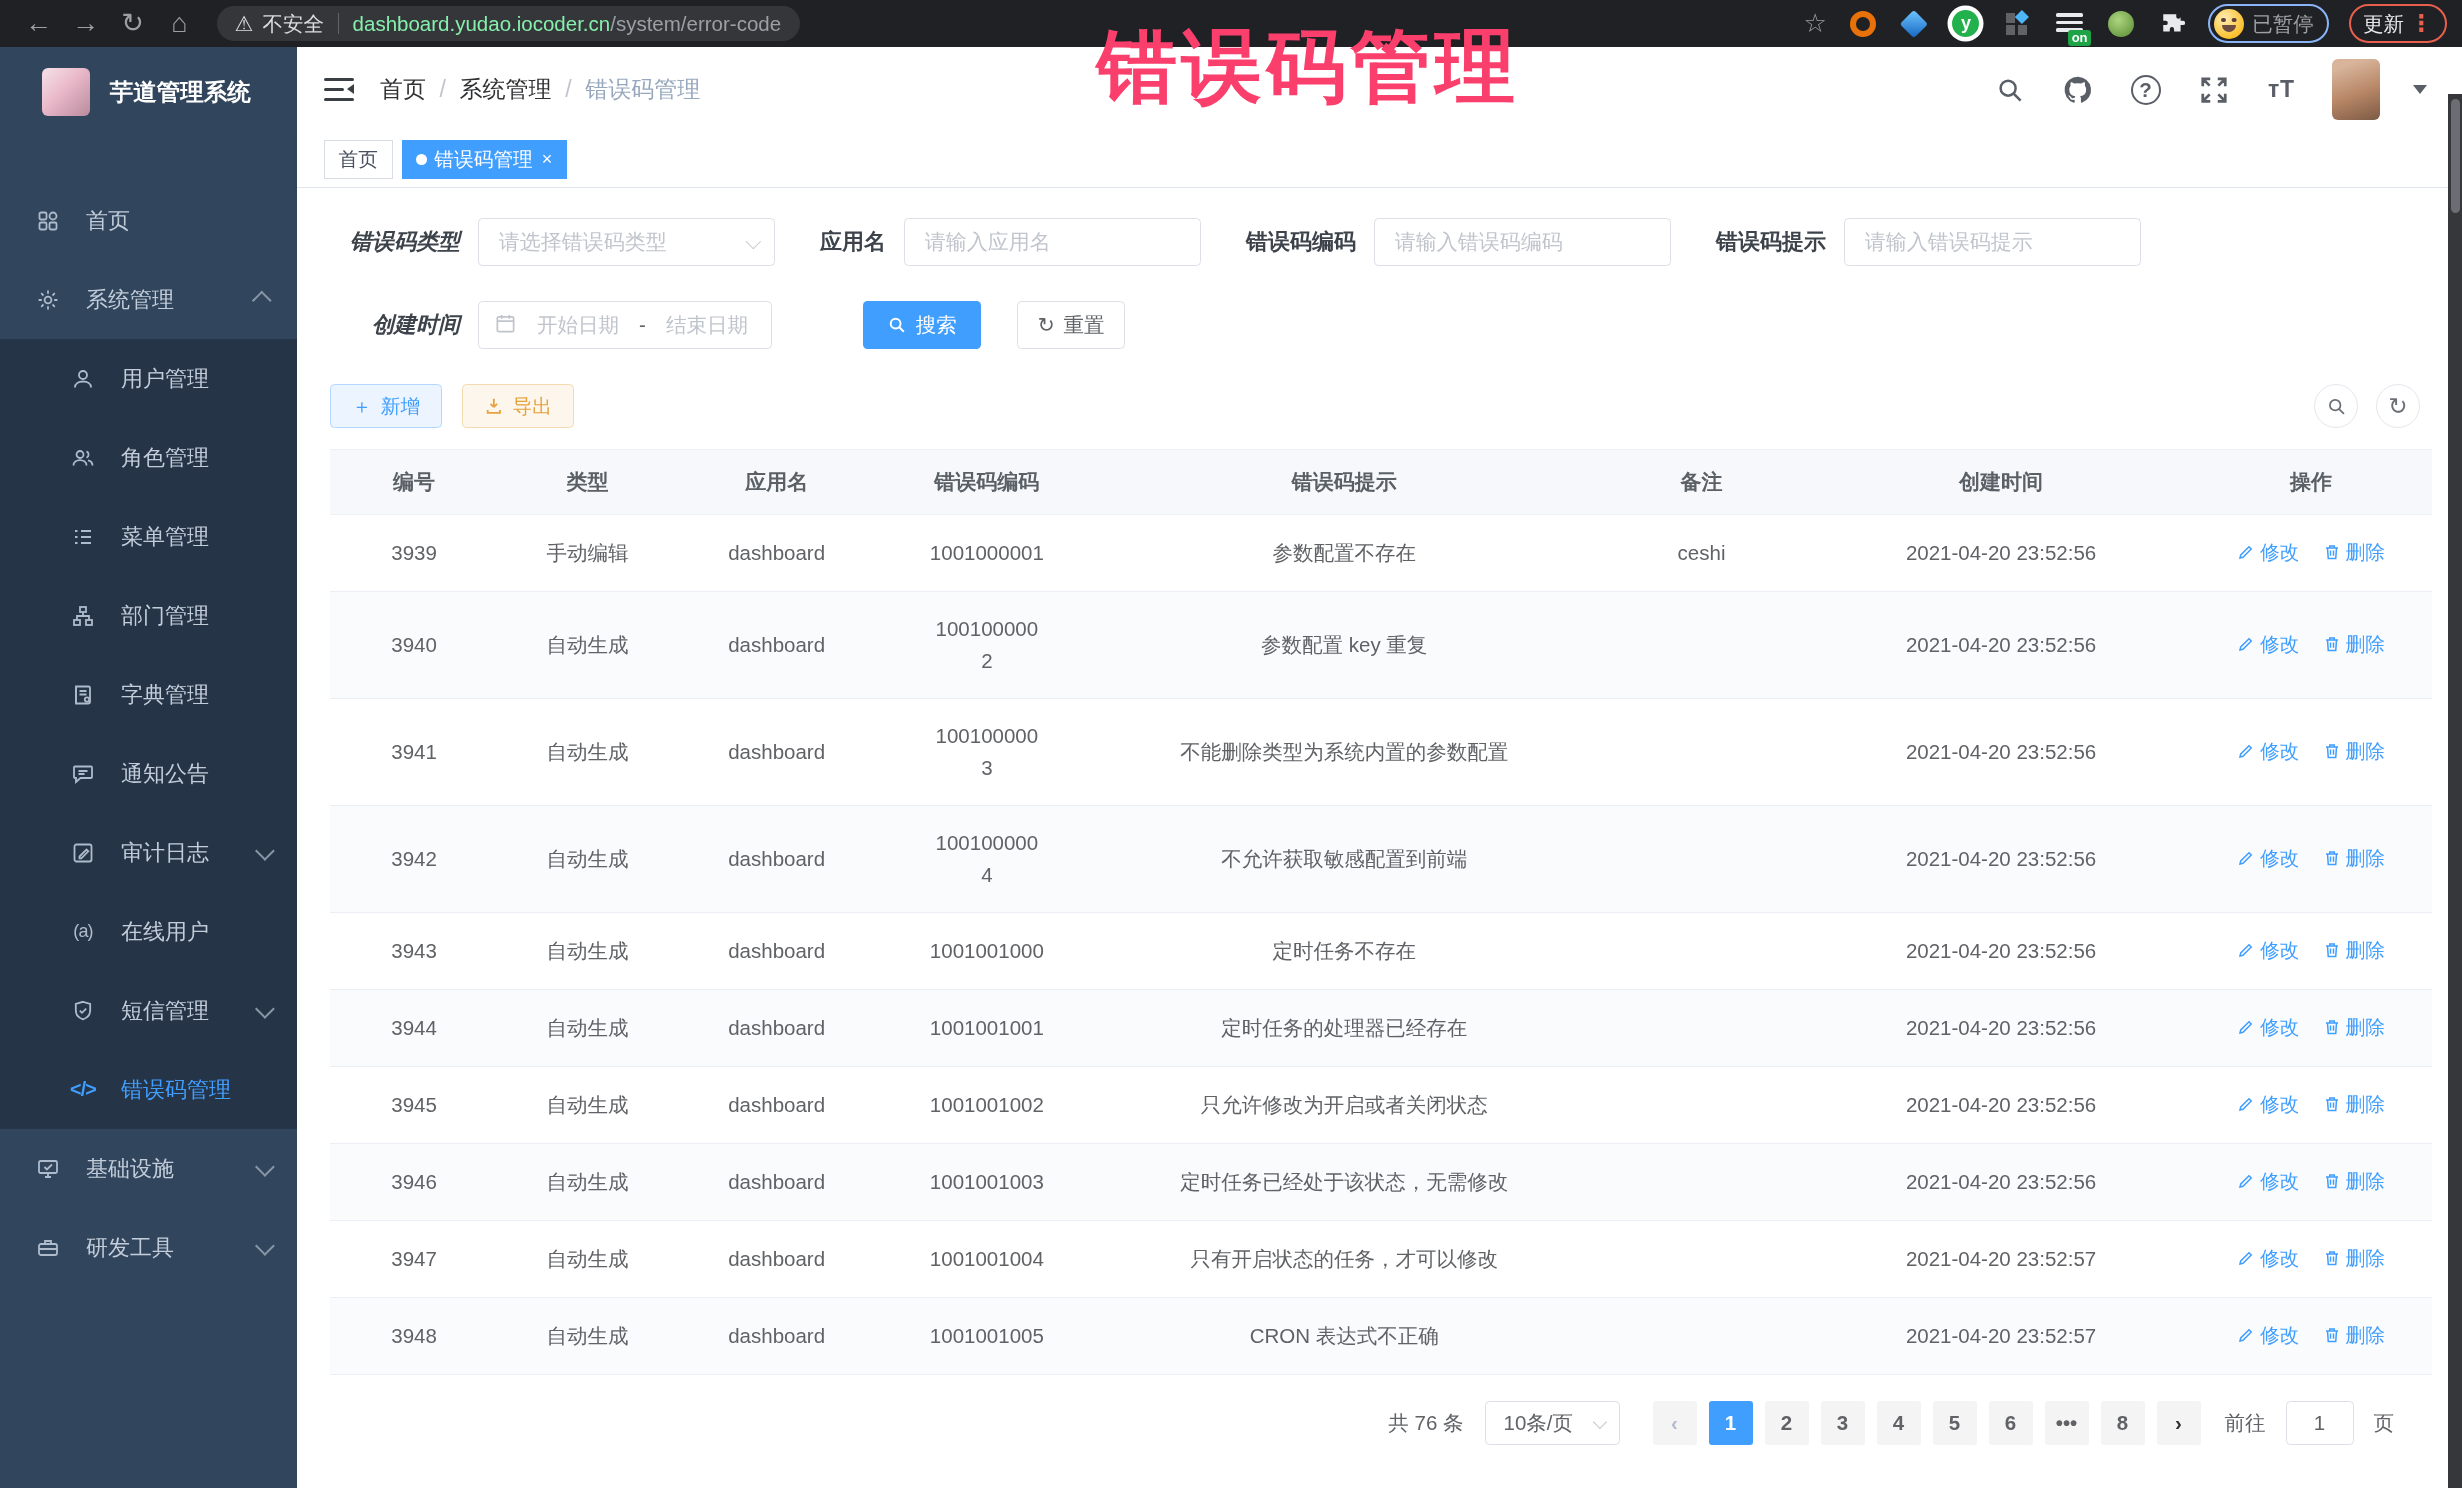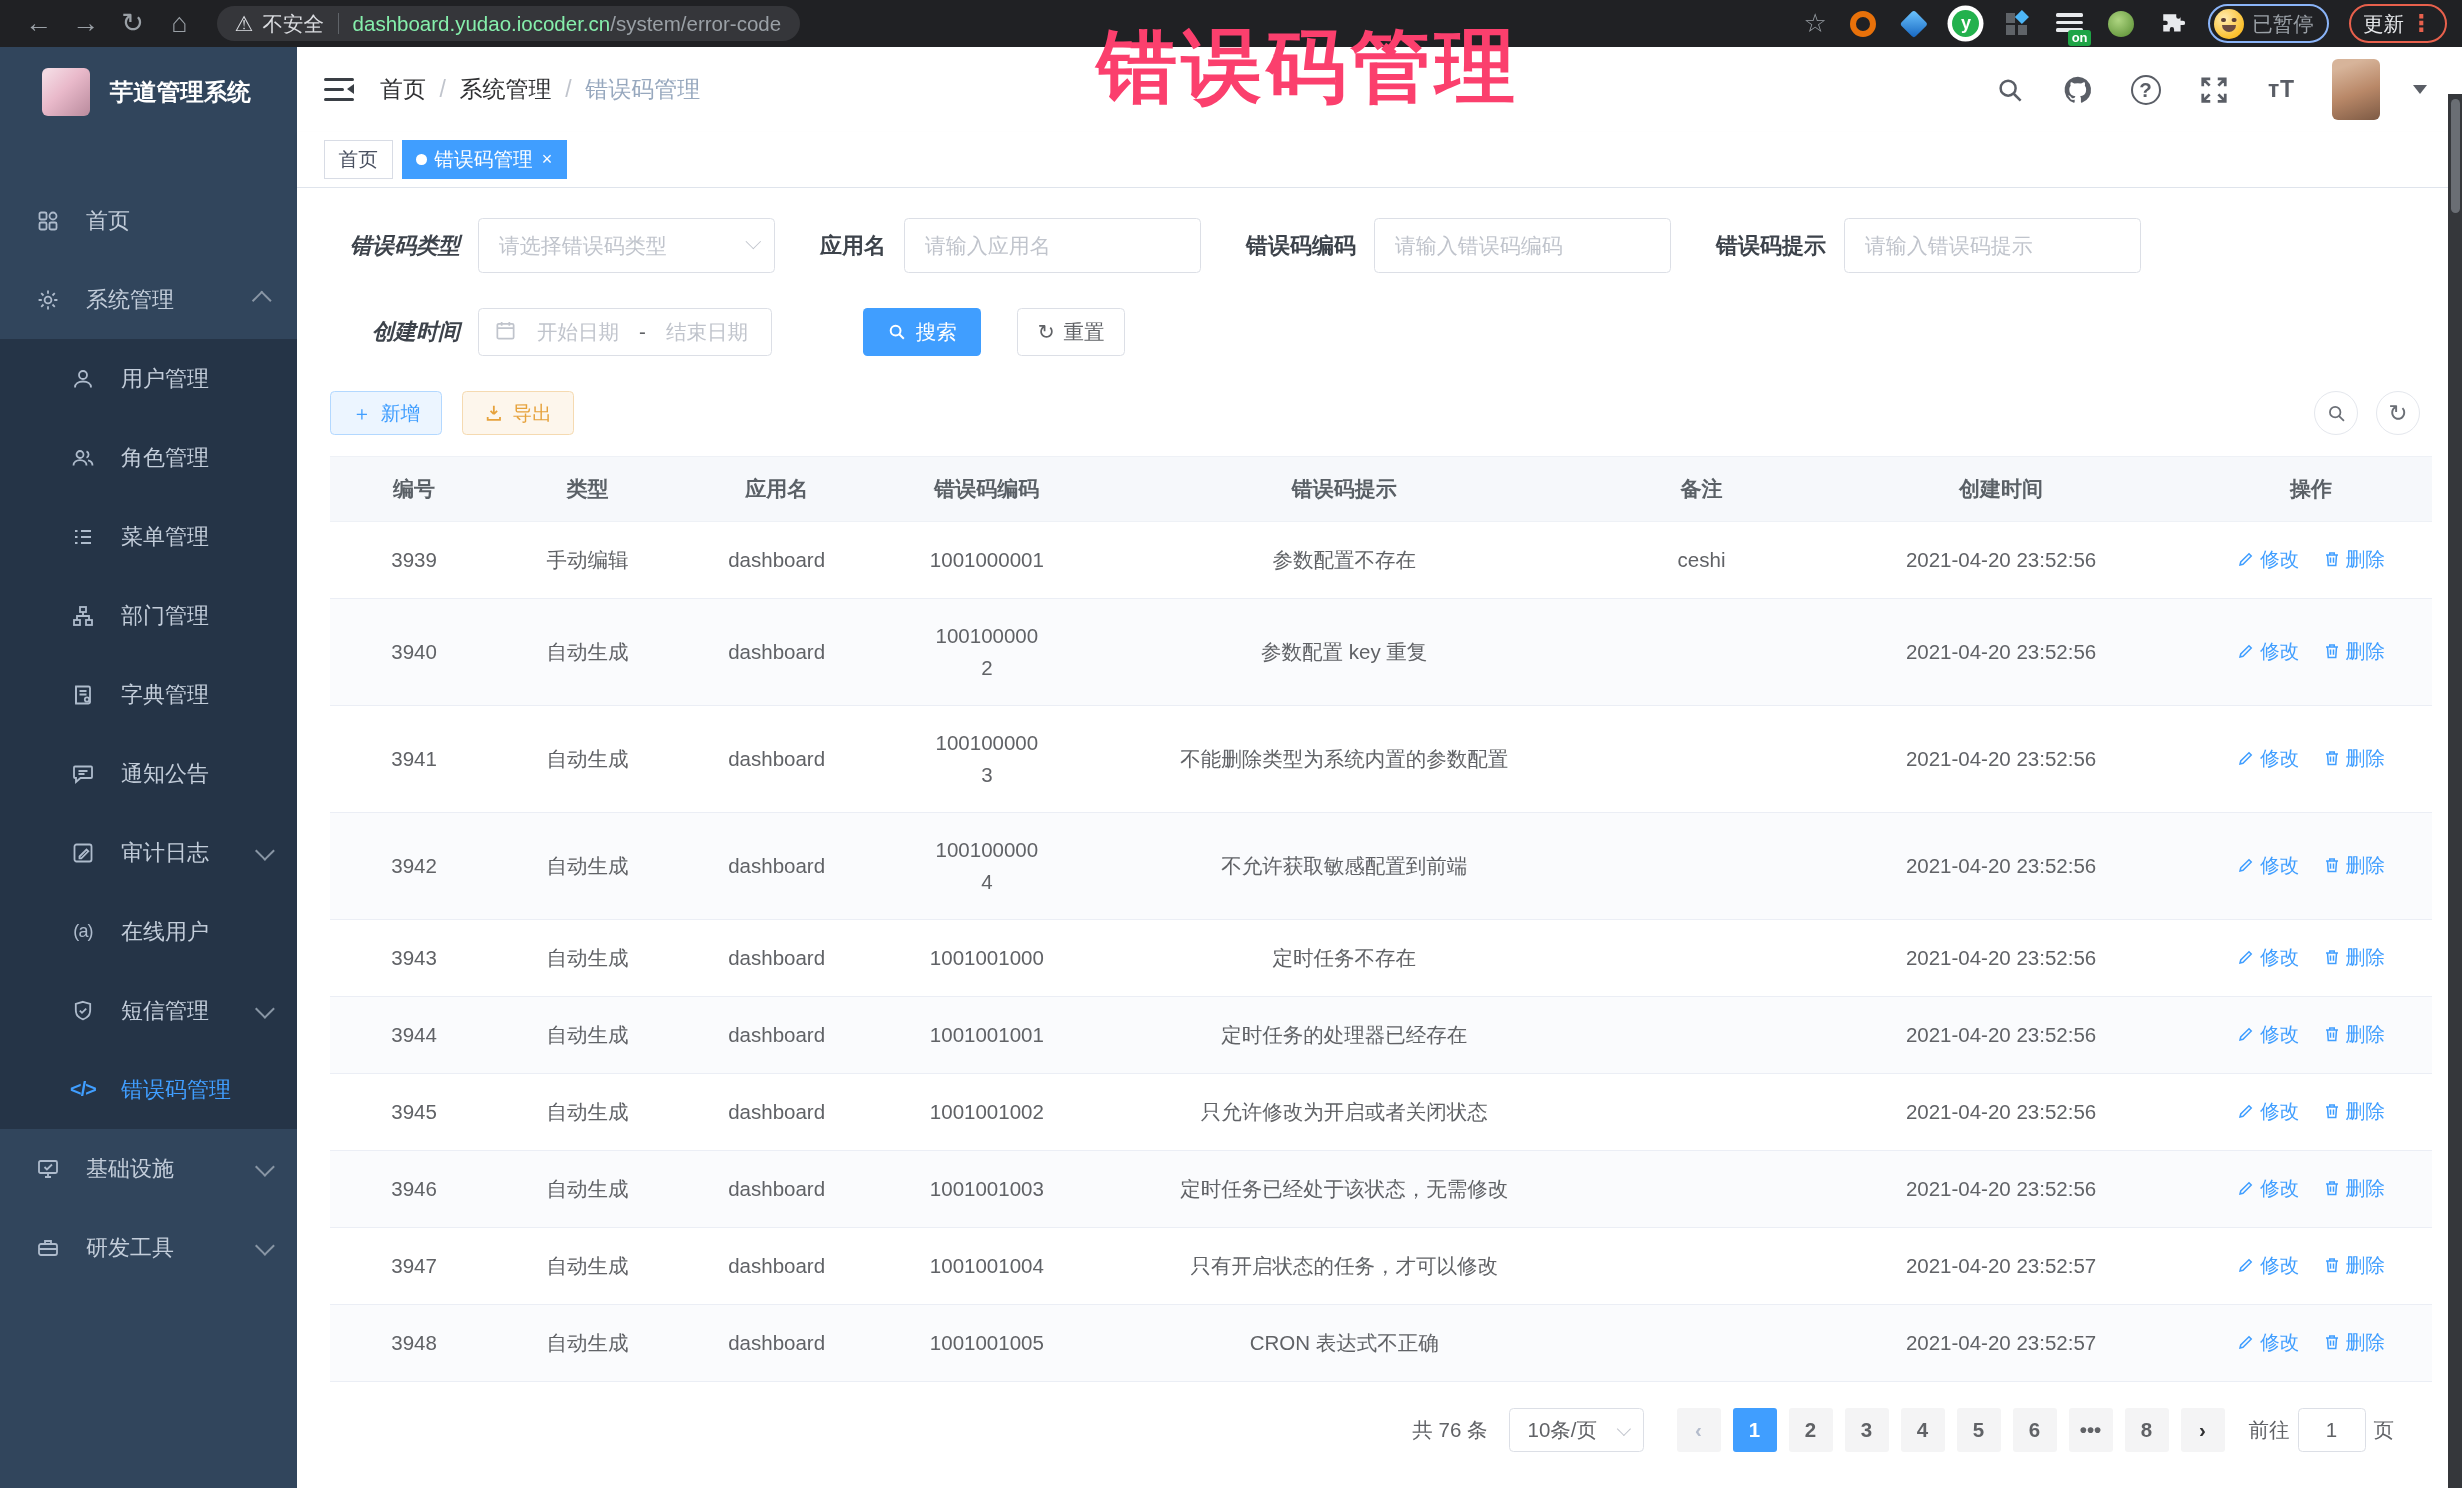--- a/index.html
+++ b/index.html
@@ -88,21 +88,21 @@
   .tag.active { background:#409eff; border-color:#409eff; color:#fff; }
   .tag .dot { width:10.6px; height:10.6px; border-radius:50%; background:#fff; margin-right:7.6px; }
   .tag .x { margin-left:9px; font-size:18px; }
 
   
   .content { flex:1; padding:30px 30px 0 33px; background:#fff; }
   .filter-row { display:flex; align-items:center; margin-bottom:35px; }
   .fg { display:flex; align-items:center; margin-right:45px; }
   .flabel { font-size:22px; color:#3d434b; font-weight:600; margin-right:18px; white-space:nowrap; }
   .fl-w { width:130px; text-align:right;font-style:italic; }
-  .inp { position:relative; width:297px; height:55px;border-radius:18px; }
+  .inp { position:relative; width:297px; height:48px;border-radius:18px; }
   .inp input { width:100%; height:100%; border:1.5px solid #dcdfe6; border-radius:4.5px; padding:0 19.7px; font-size:21px; color:#606266; background:#fff; outline:none; font-family:inherit; }
   .inp input::placeholder { color:#c0c4cc; }
   .inp .sel-chev { position:absolute; right:16.7px; top:18px; width:10.6px; height:10.6px; border-right:1.5px solid #c0c4cc; border-bottom:1.5px solid #c0c4cc; transform:rotate(45deg); }
   .date-range { width:294px; height:48px; border:1.5px solid #dcdfe6; border-radius:4.5px; display:flex; align-items:center; padding:0 15px; gap:12px; }
   .cal-ic { color:#c0c4cc; flex:none; }
   .dr-ph { color:#c0c4cc; font-size:20.5px; flex:1; text-align:center; }
   .dr-sep { color:#606266; font-size:20.5px; }
   .btn { height:48px; border-radius:4.5px; font-size:20.5px; display:inline-flex; align-items:center; justify-content:center; gap:9px; cursor:pointer; border:1.5px solid transparent; font-family:inherit; }
   .btn-primary { background:#409eff; color:#fff; padding:16px 23px; }
   .btn-plain { background:#fff; border-color:#dcdfe6; color:#606266; padding:0 19.7px; }
@@ -125,21 +125,21 @@
 
   
   .pager { display:flex; align-items:center; justify-content:flex-end; margin:26px 38px 0 0; font-size:20.5px; color:#606266; }
   .total { margin-right:21px; }
   .psize { position:relative; width:135px; height:44px; border:1.5px solid #dcdfe6; border-radius:4.5px; display:flex; align-items:center; padding-left:18px; color:#606266; background:#fff; margin-right:27px; }
   .psize .sel-chev { position:absolute; right:13.6px; top:15px; width:9.8px; height:9.8px; border-right:1.5px solid #c0c4cc; border-bottom:1.5px solid #c0c4cc; transform:rotate(45deg); }
   .pbtn { min-width:44px; height:44px; margin:0 6px; border:none; border-radius:3px; background:#f4f4f5; color:#606266; font-size:20.5px; font-weight:600; display:inline-flex; align-items:center; justify-content:center; cursor:pointer; font-family:inherit; }
   .pbtn.active { background:#409eff; color:#fff; }
   .pbtn.nav { color:#b4bccc; }
   .pbtn.nav.next { color:#303133; }
-  .goto { display:flex; align-items:center; gap:8px; margin-left:18px; }
+  .goto { display:flex; align-items:center; gap:20px; margin-left:18px; }
   .goto input { width:68px; height:44px; border:1.5px solid #dcdfe6; border-radius:4.5px; text-align:center; font-size:20.5px; color:#606266; outline:none; font-family:inherit; }
 
   
   .overlay-title { position:absolute; left:1097px; top:13.6px; font-size:80px; font-weight:800; color:#fb3f6d; letter-spacing:4.5px; z-index:9; white-space:nowrap; }
   .win-scroll { position:absolute; right:0; top:47px; width:13.6px; bottom:0; background:#35373b; }
   .win-scroll .thumb { position:absolute; top:4.5px; left:2.3px; width:9px; height:114px; background:#6a6e74; border-radius:4.5px; }
 </style>
 </head>
 <body>
 

